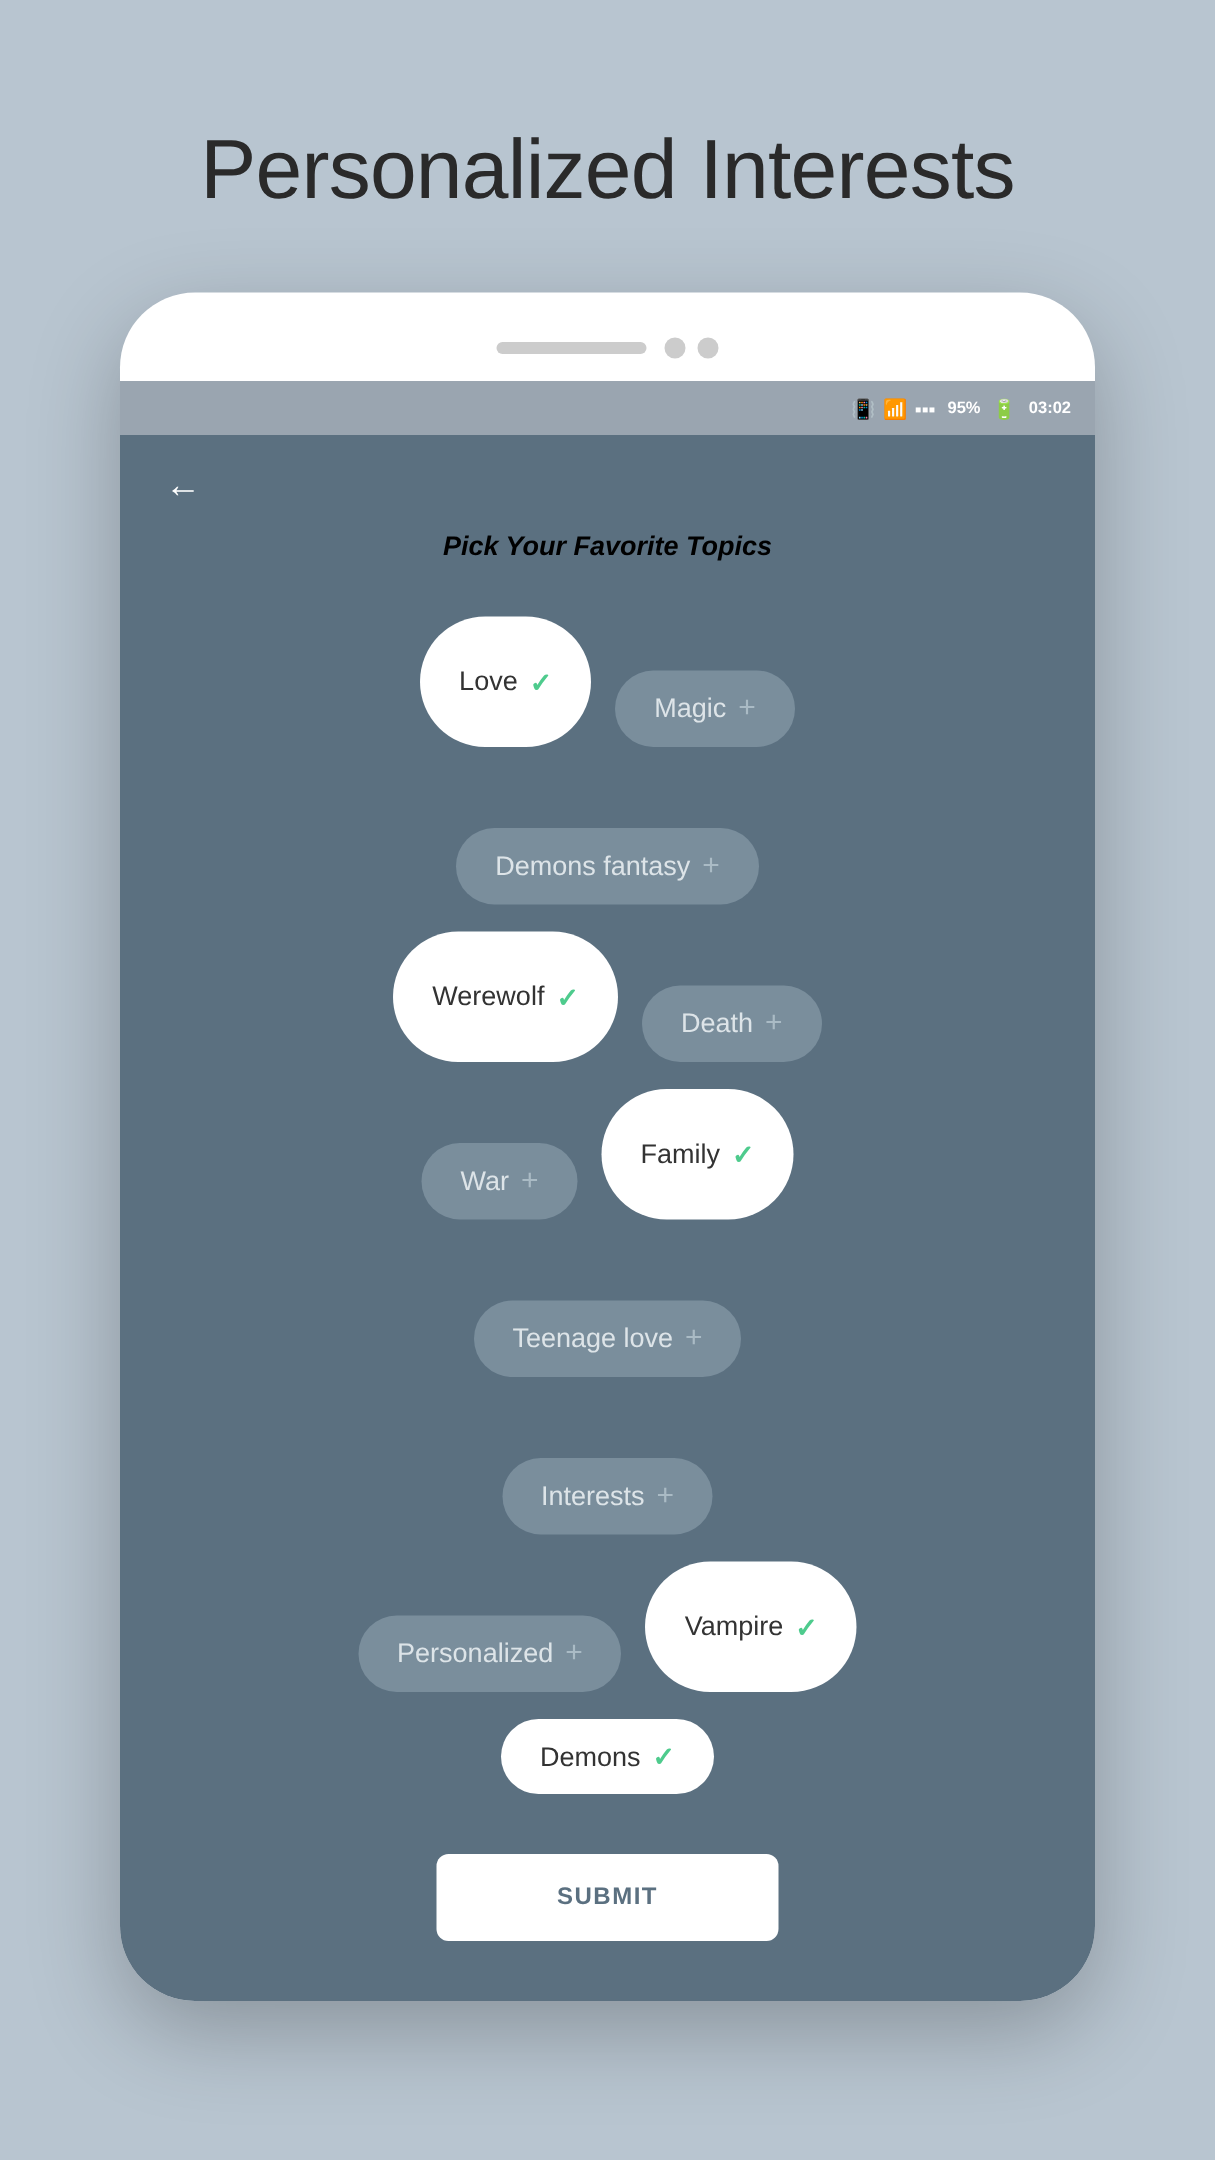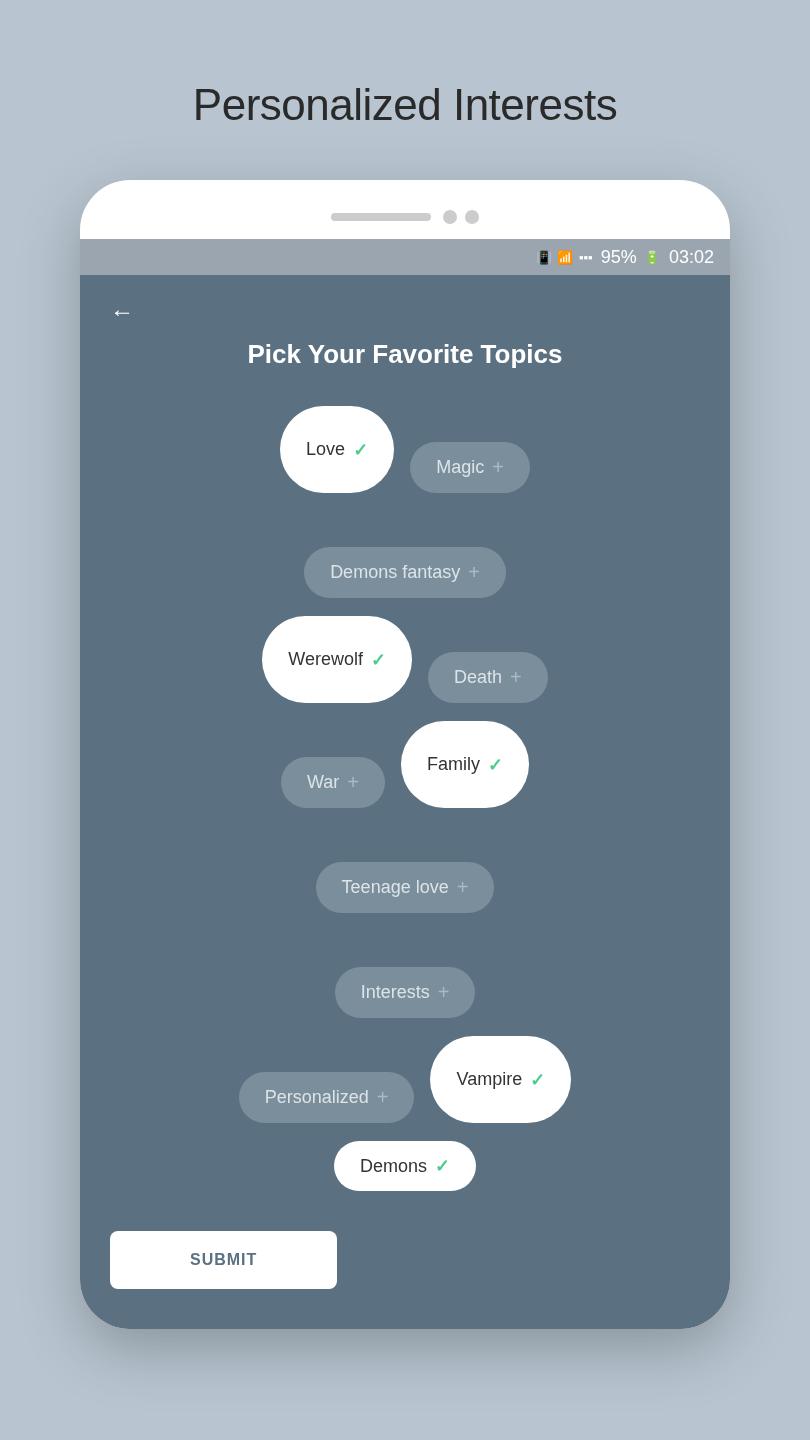--- a/index.html
+++ b/index.html
@@ -9,21 +9,21 @@
       height: 1440px;
       background-color: #b8c5d0;
       font-family: 'Segoe UI', Arial, sans-serif;
       display: flex;
       flex-direction: column;
       align-items: center;
       overflow: hidden;
     }
 
     .page-title {
-      font-size: 44px;
+      font-size: 56px;
       font-weight: 300;
       color: #2a2a2a;
       margin-top: 80px;
       margin-bottom: 50px;
       text-align: left;
       letter-spacing: -0.5px;
     }
 
     .phone-frame {
       width: 650px;
@@ -74,44 +74,45 @@
       color: #fff;
     }
 
     .status-icons {
       display: flex;
       align-items: center;
       gap: 5px;
     }
 
     .status-text {
-      font-size: 18px;
-      font-weight: 400;
+      font-size: 11px;
+      font-weight: 700;
     }
 
     .app-content {
       background: #5b7080;
       min-height: 900px;
       padding: 20px 30px 40px 30px;
     }
 
     .back-btn {
       color: #fff;
       font-size: 24px;
       cursor: pointer;
       margin-bottom: 16px;
       display: inline-block;
     }
 
     .screen-title {
-      color: #ffffff;
-      font-size: 26px;
+      color: #000000;
+      font-size: 18px;
       font-weight: 600;
       text-align: center;
       margin-bottom: 36px;
+      font-style: italic;
     }
 
     .topics-container {
       display: flex;
       flex-direction: column;
       align-items: center;
       gap: 18px;
     }
 
     .topics-row {
@@ -165,21 +166,21 @@
       font-size: 16px;
       font-weight: 700;
       letter-spacing: 1px;
       cursor: pointer;
       margin-top: 30px;
       text-transform: uppercase;
     }
 
     .submit-row {
       display: flex;
-      justify-content: flex-start;
+      justify-content: center;
       margin-top: 10px;
     }
   </style>
 </head>
 <body>
 
 <h1 class="page-title">Personalized Interests</h1>
 
 <div class="phone-frame">
   <div class="phone-top">

